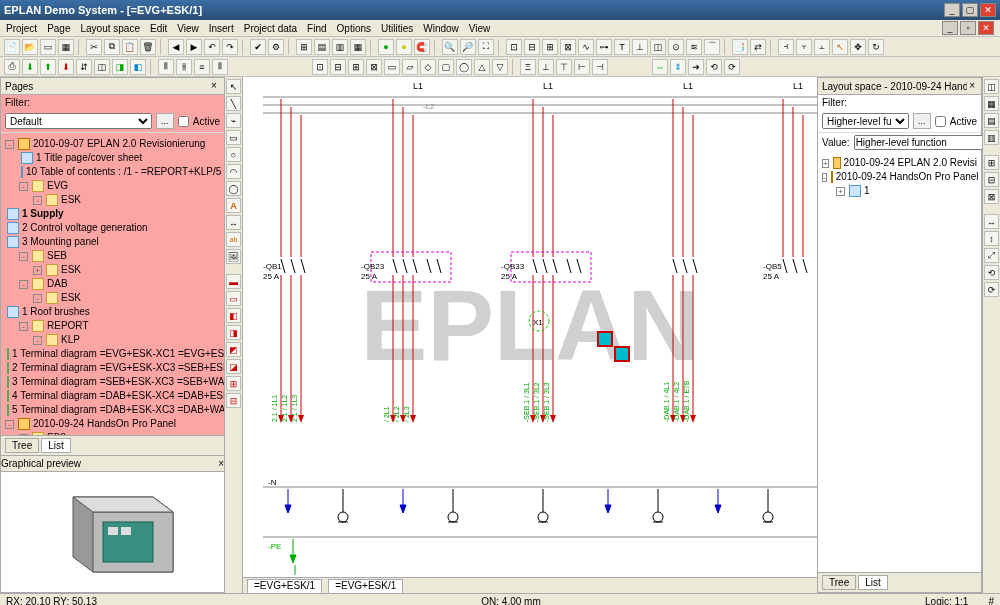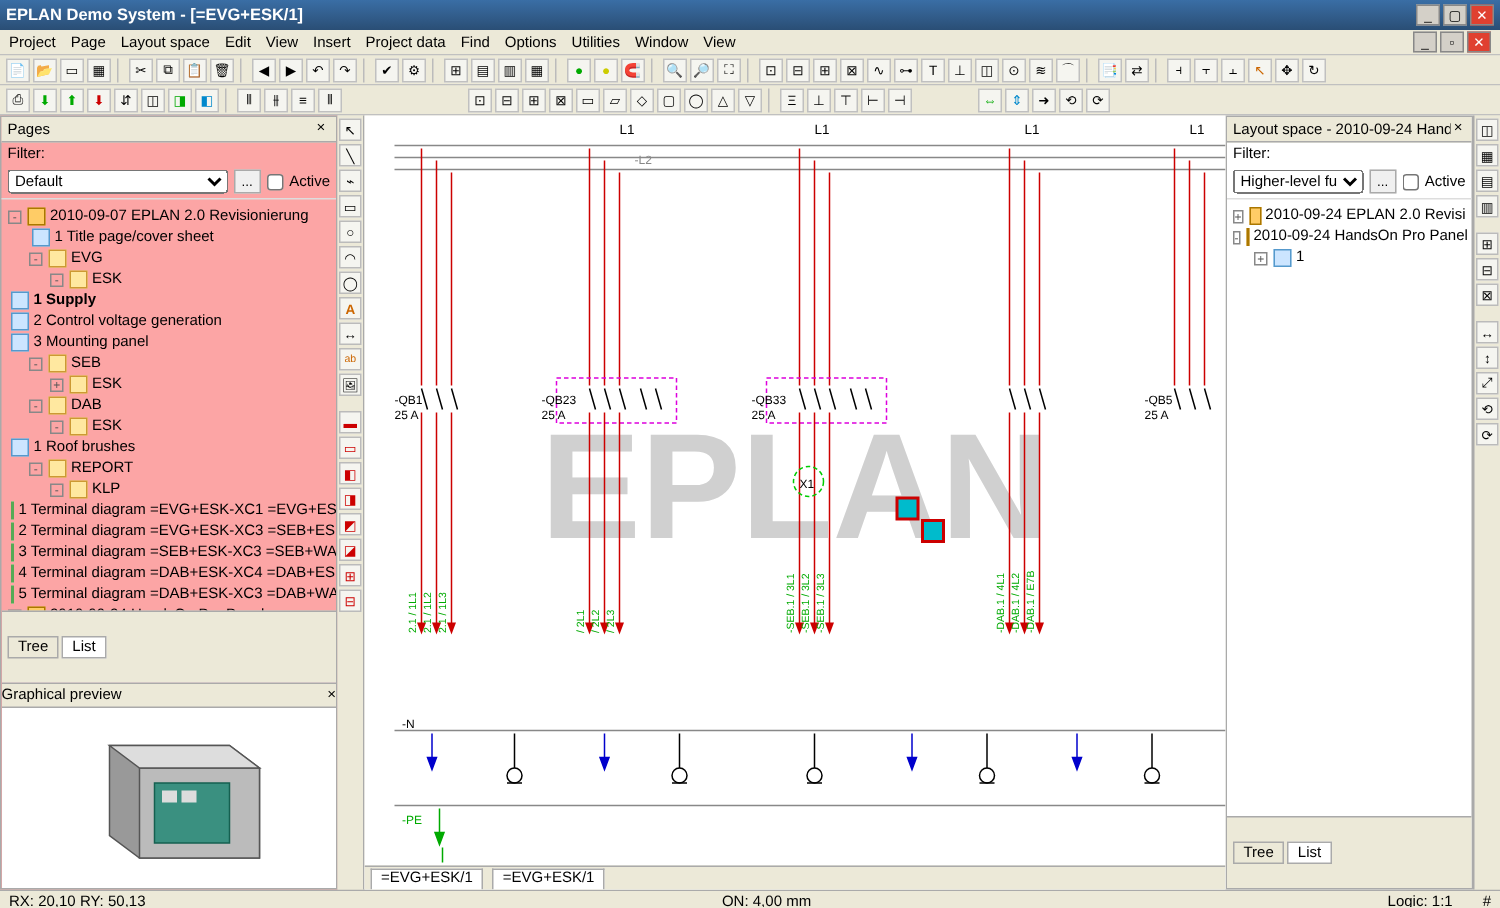--- a/index.html
+++ b/index.html
@@ -26,21 +26,21 @@
   .tree-node .exp { width:9px; height:9px; border:1px solid #888; font-size:8px; line-height:7px; text-align:center; margin-right:2px; color:#555; }
   .tree-node .ico { width:12px; height:12px; margin:0 3px 0 2px; display:inline-block; }
   .tree-node .lbl { }
   .ind { margin-left: 14px; }
   .ind2 { margin-left: 28px; }
   .ind3 { }
   .ico-proj { background:#ffcc66; border:1px solid #aa7700; }
   .ico-page { background:#cce5ff; border:1px solid #5599cc; }
   .ico-folder { background:#ffe8a0; border:1px solid #cc9933; }
   .ico-term { background:#d0f0c0; border:1px solid #5a5; }
-  .tree-tabs { display:flex; gap:2px; border-top:1px solid #aaa; padding:16px 4px; background:#ece9d8; }
+  .tree-tabs { display:flex; gap:2px; border-top:1px solid #aaa; padding:2px 4px; background:#ece9d8; }
   .tree-tab { border:1px solid #aaa; padding:1px 6px; background:#fff; font-size:10px; }
   .tree-tab.active { background:#ece9d8; }
   .preview { border-top:1px solid #aaa; background:#fff; }
   .preview-title { background:#ece9d8; padding:2px 0; border-bottom:1px solid #aaa; display:flex; justify-content:space-between;}
   .preview-body { height:120px; display:flex; align-items:center; justify-content:center; background:#fff; position:relative; }
   .preview-body svg { }
   .vtoolbar { width:18px; background:#ece9d8; border-right:1px solid #aaa; display:flex; flex-direction:column; align-items:center; padding:2px 0; gap:2px;}
   .vbtn { width:15px; height:15px; border:1px solid #bbb; background:#f5f5f0; font-size:9px; display:flex; align-items:center; justify-content:center;}
   .canvas-area { flex:1; position:relative; background:#fff; overflow:hidden; }
   .draft { position:absolute; left:50%; top:48%; transform:translate(-50%,-50%); font-size:100px; color:#d0d0d0; font-weight:bold; pointer-events:none; }
@@ -198,20 +198,24 @@
     </div>
     <div class="tree">
       <div class="tree-node">
           <span class="exp">-</span>
           <span class="ico ico-proj"></span>
           <span class="lbl">2010-09-07 EPLAN 2.0 Revisionierung</span>
         </div>
       <div class="tree-node ind">
           <span class="ico ico-page"></span>
           <span class="lbl">1 Title page/cover sheet</span>
+        </div>
+      <div class="tree-node ind">
+          <span class="ico ico-page"></span>
+          <span class="lbl">10 Table of contents : /1  - =REPORT+KLP/5</span>
         </div>
       <div class="tree-node ind">
           <span class="exp">-</span>
           <span class="ico ico-folder"></span>
           <span class="lbl">EVG</span>
         </div>
       <div class="tree-node ind2">
           <span class="exp">-</span>
           <span class="ico ico-folder"></span>
           <span class="lbl">ESK</span>
@@ -537,20 +541,24 @@
       <span style="white-space:nowrap;overflow:hidden">Layout space - 2010-09-24 HandsOn Pr</span>
       <span class="close-x">×</span>
     </div>
     <div style="padding:2px 4px"><span>Filter:</span></div>
     <div class="filter-row">
       <select style="width:80px"><option>Higher-level fun</option></select>
       <div class="dots-btn">...</div>
       <input type="checkbox" style="">
       <span>Active</span>
     </div>
+    <div style="padding:2px 4px; display:flex; gap:4px; align-items:center">
+      <span>Value:</span>
+      <input type="text" style="flex: 1 1 0%; font-size: 10px; height: 15px;" value="Higher-level function">
+    </div>
     <div class="tree">
       <div class="tree-node">
           <span class="exp">+</span>
           <span class="ico ico-proj"></span>
           <span class="lbl">2010-09-24 EPLAN 2.0 Revisi</span>
         </div>
       <div class="tree-node">
           <span class="exp">-</span>
           <span class="ico ico-proj"></span>
           <span class="lbl">2010-09-24 HandsOn Pro Panel</span>

